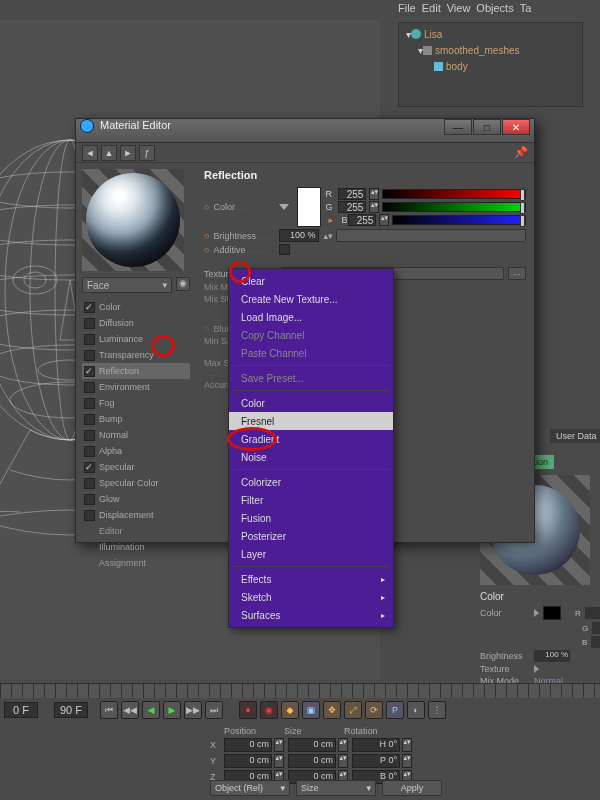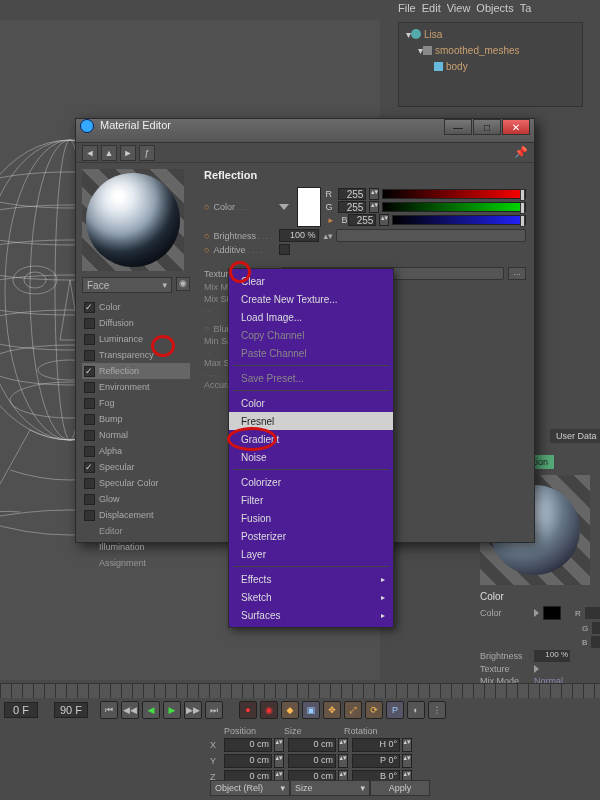--- a/index.html
+++ b/index.html
@@ -35,21 +35,21 @@
   .tl-btn.orng { background: #654; color: #fb5; }
   .toolrow2 { position: absolute; top: 722px; left: 0; right: 0; height: 76px; background: #4a4a4a; }
   .coord-grid { position: absolute; left: 210px; top: 4px; }
   .coord-hdr { display: flex; font-size: 9px; color: #aaa; margin-bottom: 2px; }
   .coord-hdr span { width: 60px; }
   .coord-hdr span:first-child { width: 14px; }
   .coord-row { display: flex; margin-bottom: 2px; align-items: center; }
   .coord-lbl { width: 14px; font-size: 9px; color: #aaa; }
   .coord-fld { width: 48px; height: 14px; background: #333; border: 1px solid #222; color: #ccc; font-size: 9px; text-align: right; padding-right: 2px; margin-right: 2px; }
   .spin { width: 10px; height: 14px; background: #555; border: 1px solid #222; font-size: 7px; color: #ccc; text-align: center; line-height: 6px; margin-right: 4px; }
-  .objrel { position: absolute; left: 210px; top: 58px; display: flex; align-items: center; }
+  .objrel { position: absolute; left: 210px; top: 58px; display: flex; gap: 6px; align-items: center; }
   .drop { background: #555; border: 1px solid #333; height: 16px; width: 80px; font-size: 9px; color: #ccc; padding: 0 4px; display: flex; align-items: center; justify-content: space-between; }
   .applybtn { background: #555; border: 1px solid #333; height: 16px; width: 60px; font-size: 9px; color: #ccc; text-align: center; line-height: 14px; }
 
   
   .attr { position: absolute; top: 435px; left: 480px; width: 140px; font-size: 10px; }
   .attr-tabs { display: flex; gap: 2px; margin-bottom: 6px; }
   .attr-tab { background: #3a3a3a; padding: 2px 6px; font-size: 9px; color:#ccc; }
   .attr-tab.active { background: #5a7; color: #222; }
   .attr-preview { width: 110px; height: 110px; background: repeating-linear-gradient(45deg, #666 0 12px, #444 12px 24px); position: relative; margin-bottom: 6px; }
   .attr-sphere { width: 90px; height: 90px; border-radius: 50%; background: radial-gradient(circle at 35% 30%, #fff 4%, #cde 18%, #678 48%, #223 85%); position: absolute; top:10px; left:10px; }

